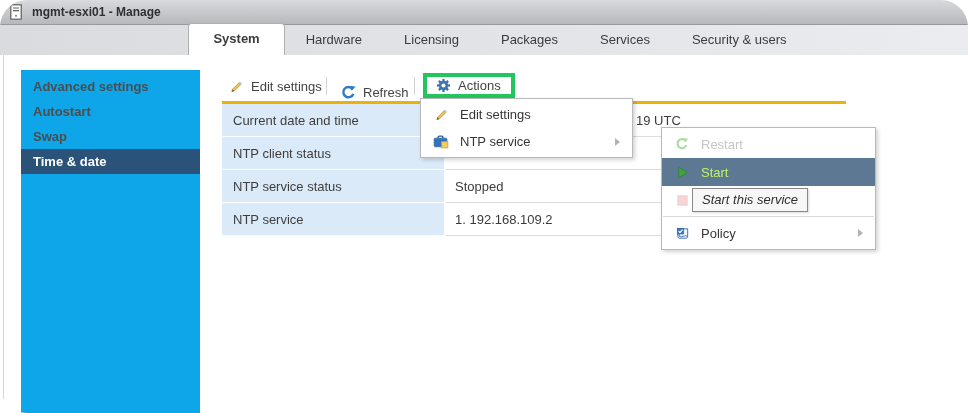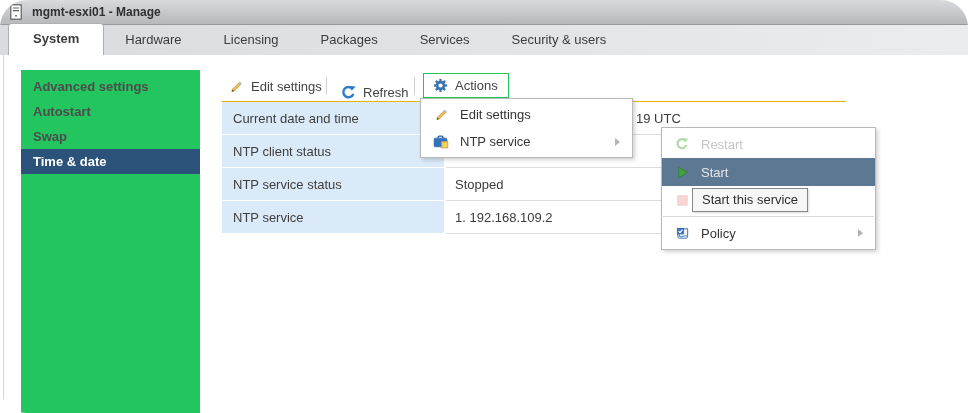--- a/index.html
+++ b/index.html
@@ -8,71 +8,71 @@
 
   
   .titlebar { position:absolute; left:0; top:0; width:968px; height:25px;
     background:linear-gradient(#d9dadc,#b7b8bc); border-bottom:1px solid #98999d;
     display:flex; align-items:center; padding-left:8px; gap:8px; }
   .titlebar .title { font-size:12px; font-weight:bold; color:#2f2f2f; }
 
   
   .tabstrip { position:absolute; left:0; top:25px; width:968px; height:30px;
     background:linear-gradient(to right,#d9dbdf,#eaecf0);
-    display:flex; align-items:flex-end; padding-left:8px; }
+    display:flex; align-items:flex-end; padding-left:28px;justify-content:center; }
   .tab { font-size:13px; color:#3c3c3c; padding:7px 21px 8px 21px; cursor:default; }
   .tab.active { background:#fff; border:1px solid #b0b0b0; border-bottom:none;
     border-radius:4px 4px 0 0; font-weight:bold; padding:7px 24px 9px 24px; }
 
   
   .panel-edge { position:absolute; left:3px; top:55px; bottom:0; width:1px; background:#d5d5d5; }
 
   
-  .sidebar { position:absolute; left:21px; top:70px; width:179px; bottom:0; background:#22c55e; }
+  .sidebar { position:absolute; left:21px; top:70px; width:179px; bottom:0; background:#0ea5e9; }
   .nav-item { height:25px; display:flex; align-items:center; padding-left:12px;
     font-size:13px; font-weight:bold; color:#4d4d4d; margin-top:0; cursor:default; }
   .nav-item:first-child { margin-top:4px; }
   .nav-item.selected { background:#2b5279; color:#fff; }
 
   
   .tb-btn { position:absolute; height:25px; display:flex; align-items:center; gap:7px;
     font-size:13px; color:#444; cursor:default; }
   .tb-sep { position:absolute; width:1px; height:18px; background:#d0d0d0; }
-  .tb-actions { border:1px solid #22c55e; padding:0 10px 0 8px; background:#fff; }
-
-  
-  .table { position:absolute; left:222px; top:101px; width:624px; border-top:1px solid #eab308; }
+  .tb-actions { border:4px solid #22c55e; padding:0 10px 0 8px; background:#fff; }
+
+  
+  .table { position:absolute; left:222px; top:101px; width:624px; border-top:3px solid #eab308; }
   .trow { display:flex; height:33px; }
   .trow .label { width:222px; background:#dbeaf8; display:flex; align-items:center;
     padding-left:11px; font-size:13px; color:#3e3e3e; border-bottom:1px solid #fff; }
   .trow .gap { width:2px; background:#fff; }
   .trow .value { flex:1; display:flex; align-items:center; padding-left:9px;
     font-size:13px; color:#3b3b3b; border-bottom:1px solid #dcdddf; }
   .trow .value.offset { padding-left:190px; }
 
   
   .menu { position:absolute; background:#fff; border:1px solid #b9b9b9;
     box-shadow:2px 2px 4px rgba(0,0,0,0.18); }
   .menu1 { left:420px; top:98px; width:213px; padding:2px 0; z-index:5; }
   .menu2 { left:633px; top:127px; width:215px; padding:2px 0; z-index:6;margin-left:28px; }
   .menu-item { height:27px; display:flex; align-items:center; gap:11px; padding:0 12px;
     font-size:13px; color:#363636; cursor:default; }
   .menu2 .menu-item { height:28px; }
   .menu-item.disabled { color:#c6c6c6; }
   .menu-item.disabled .micon { opacity:0.5; }
-  .menu-item.highlighted { background:#5d7893; color:#e5e5e5; }
+  .menu-item.highlighted { background:#5d7893; color:#bef264; }
   .menu-sep { height:1px; background:#d9d9d9; margin:2px 1px; }
   .sub-arrow { margin-left:auto; width:0; height:0; border-left:5px solid #b3b3b3;
     border-top:4px solid transparent; border-bottom:4px solid transparent; }
   .micon { display:flex; align-items:center; justify-content:center; width:16px; }
 
   
   .tooltip { position:absolute; left:692px; top:188px; z-index:7; background:#f7f7f7;
     border:1px solid #888; padding:3px 9px 4px 9px; font-size:13px; color:#2f2f2f;
-    box-shadow:1px 1px 2px rgba(0,0,0,0.15); }
+    box-shadow:1px 1px 2px rgba(0,0,0,0.15);font-style:italic; }
 </style>
 </head>
 <body>
 
 <div class="window">
 
   <div class="titlebar">
     <span class="micon">
       <svg width="12" height="16" viewBox="0 0 12 16">
         <rect x="0.8" y="0.8" width="10.4" height="14.4" fill="#fdfdfd" stroke="#606060" stroke-width="1.2"></rect>

